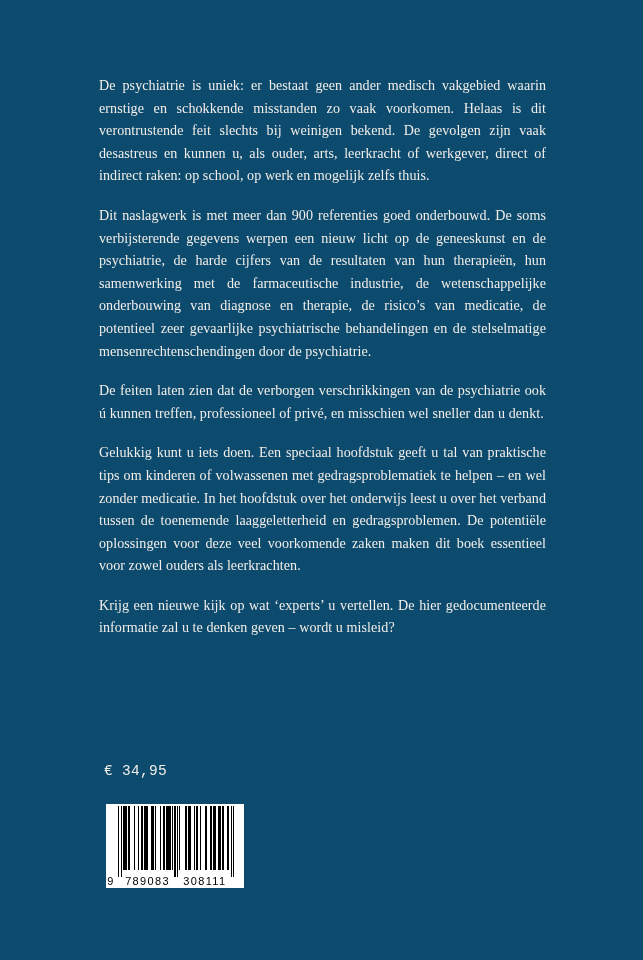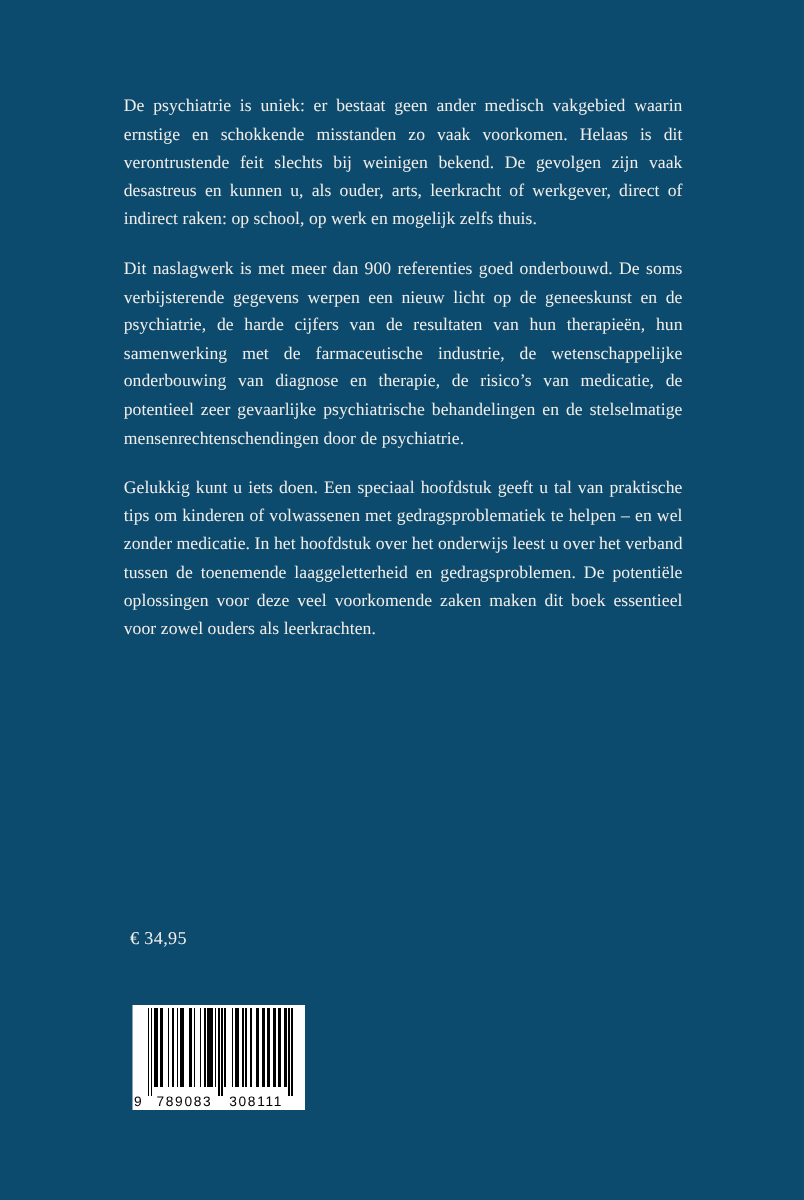--- a/index.html
+++ b/index.html
@@ -34,25 +34,26 @@
     text-justify: inter-word;
     letter-spacing: 0.05px;
     -webkit-font-smoothing: antialiased;
   }
   #blurb p:last-child {
     margin-bottom: 0;
   }
   #price {
     position: absolute;
     left: 104px;
-    top: 742px;
+    top: 762px;
     color: #f2eee9;
     font-size: 14.5px;
     line-height: 18px;
     letter-spacing: 0.3px;
+    font-family: Liberation Mono, monospace;
   }
   #barcode-block {
     position: absolute;
     left: 106px;
     top: 804px;
     width: 138px;
     height: 84px;
     background: #ffffff;
     box-sizing: border-box;
   }
@@ -63,21 +64,23 @@
   }
 </style>
 </head>
 <body>
 
 <div id="cover">
 
   <div id="blurb">
     <p>De psychiatrie is uniek: er bestaat geen ander medisch vakgebied waarin ernstige en schokkende misstanden zo vaak voorkomen. Helaas is dit verontrustende feit slechts bij weinigen bekend. De gevolgen zijn vaak desastreus en kunnen u, als ouder, arts, leerkracht of werkgever, direct of indirect raken: op school, op werk en mogelijk zelfs thuis.</p>
     <p>Dit naslagwerk is met meer dan 900 referenties goed onderbouwd. De soms verbijsterende gegevens werpen een nieuw licht op de geneeskunst en de psychiatrie, de harde cijfers van de resultaten van hun therapieën, hun samenwerking met de farmaceutische industrie, de wetenschappelijke onderbouwing van diagnose en therapie, de risico’s van medicatie, de potentieel zeer gevaarlijke psychiatrische behandelingen en de stelselmatige mensenrechtenschendingen door de psychiatrie.</p>
+    <p>De feiten laten zien dat de verborgen verschrikkingen van de psychiatrie ook ú kunnen treffen, professioneel of privé, en misschien wel sneller dan u denkt.</p>
     <p>Gelukkig kunt u iets doen. Een speciaal hoofdstuk geeft u tal van praktische tips om kinderen of volwassenen met gedragsproblematiek te helpen – en wel zonder medicatie. In het hoofdstuk over het onderwijs leest u over het verband tussen de toenemende laaggeletterheid en gedragsproblemen. De potentiële oplossingen voor deze veel voorkomende zaken maken dit boek essentieel voor zowel ouders als leerkrachten.</p>
+    <p>Krijg een nieuwe kijk op wat ‘experts’ u vertellen. De hier gedocumenteerde informatie zal u te denken geven – wordt u misleid?</p>
   </div>
 
   <div id="price">€ 34,95</div>
 
   <div id="barcode-block">
     <svg id="barcode-svg" viewBox="0 0 113 69" preserveAspectRatio="none" shape-rendering="crispEdges">
         <rect x="10.000" y="2" width="1.000" height="58" fill="#000000"></rect>
         <rect x="12.000" y="2" width="1.000" height="58" fill="#000000"></rect>
         <rect x="14.000" y="2" width="1.000" height="52" fill="#000000"></rect>
         <rect x="15.000" y="2" width="1.000" height="52" fill="#000000"></rect>

